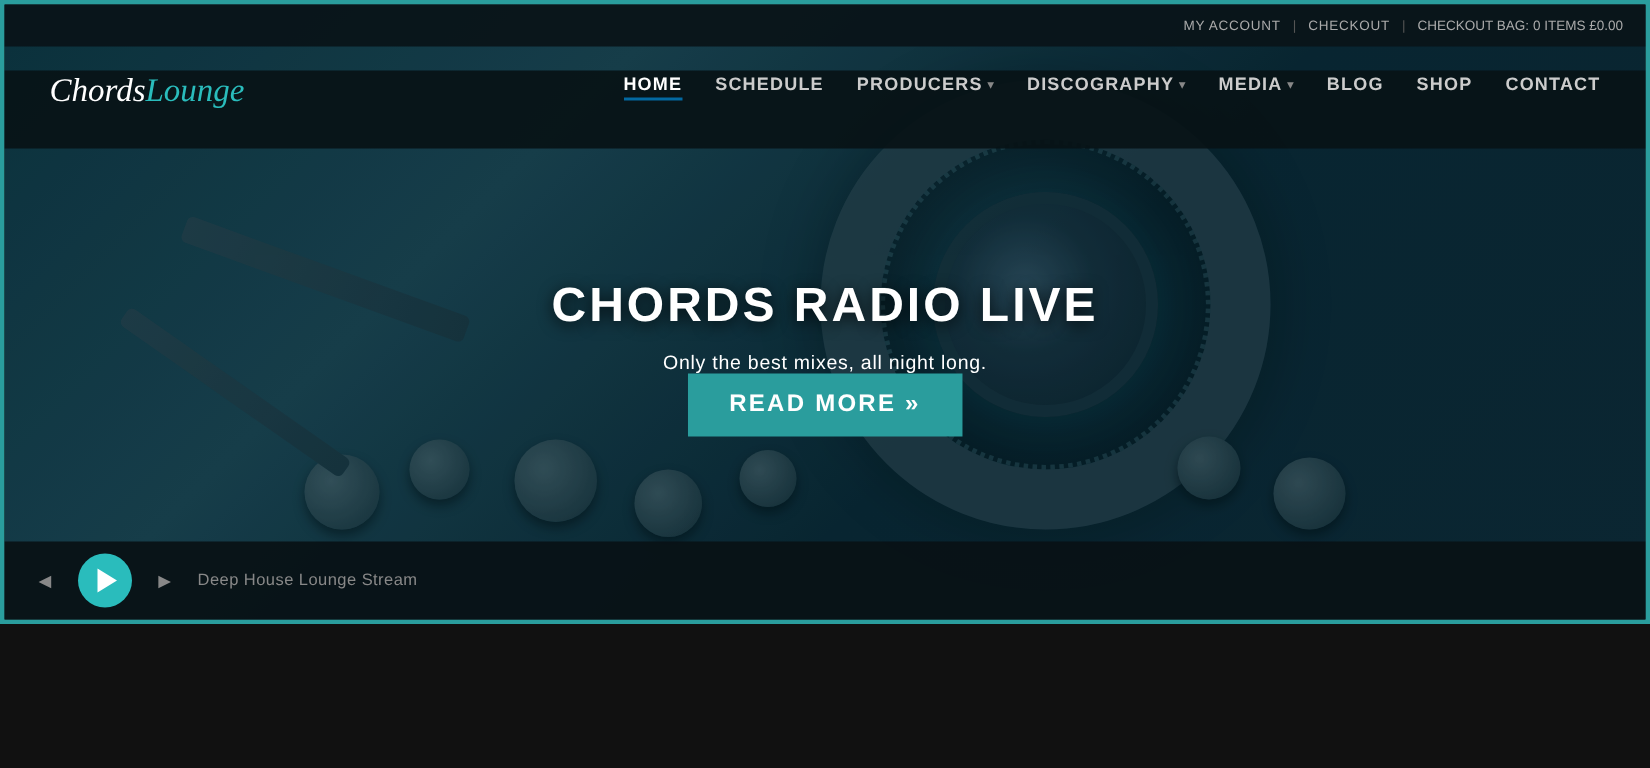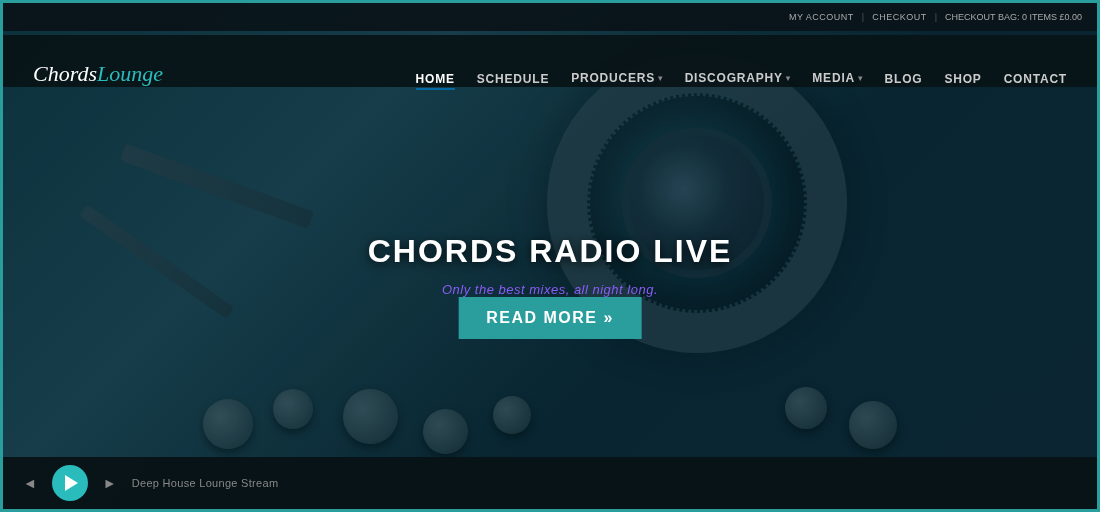--- a/index.html
+++ b/index.html
@@ -7,21 +7,21 @@
     body {
       font-family: Arial, sans-serif;
       background: #111;
       width: 1100px;
       height: 512px;
       overflow: hidden;
     }
 
     .outer-border {
       width: 1100px;
-      height: 512px;
+      height: 416px;
       border: 3px solid #2a9d9d;
       position: relative;
       overflow: hidden;
     }
 
     
     .hero {
       position: absolute;
       top: 0; left: 0; right: 0; bottom: 0;
       background: linear-gradient(135deg, #0d2b35 0%, #1a3a45 30%, #0a1e28 60%, #0d1f2a 100%);
@@ -107,25 +107,25 @@
     }
 
     .top-bar-cart {
       color: #aaa;
       font-size: 9px;
     }
 
     
     .navbar {
       position: absolute;
-      top: 32px; left: 0; right: 0;
+      top: 44px; left: 0; right: 0;
       height: 52px;
       background: rgba(8,18,22,0.92);
       display: flex;
-      align-items: flex-end;
+      align-items: flex-start;
       justify-content: space-between;
       padding: 0 30px;
       z-index: 10;
       gap: 16px;
     }
 
     .logo {
       display: flex;
       align-items: baseline;
       gap: 0;
@@ -197,24 +197,23 @@
       font-weight: 900;
       color: #fff;
       letter-spacing: 2px;
       text-transform: uppercase;
       margin-bottom: 12px;
       text-shadow: 0 2px 10px rgba(0,0,0,0.8);
     }
 
     .hero-subtitle {
       font-size: 13px;
-      color: #8b5cf6;
+      color: #ffffff;
       font-weight: 300;
       letter-spacing: 0.5px;
-      font-style: italic;
     }
 
     .read-more-btn {
       display: inline-block;
       background: #2a9d9d;
       color: #fff;
       padding: 12px 28px;
       font-size: 16px;
       font-weight: 700;
       letter-spacing: 1.5px;

